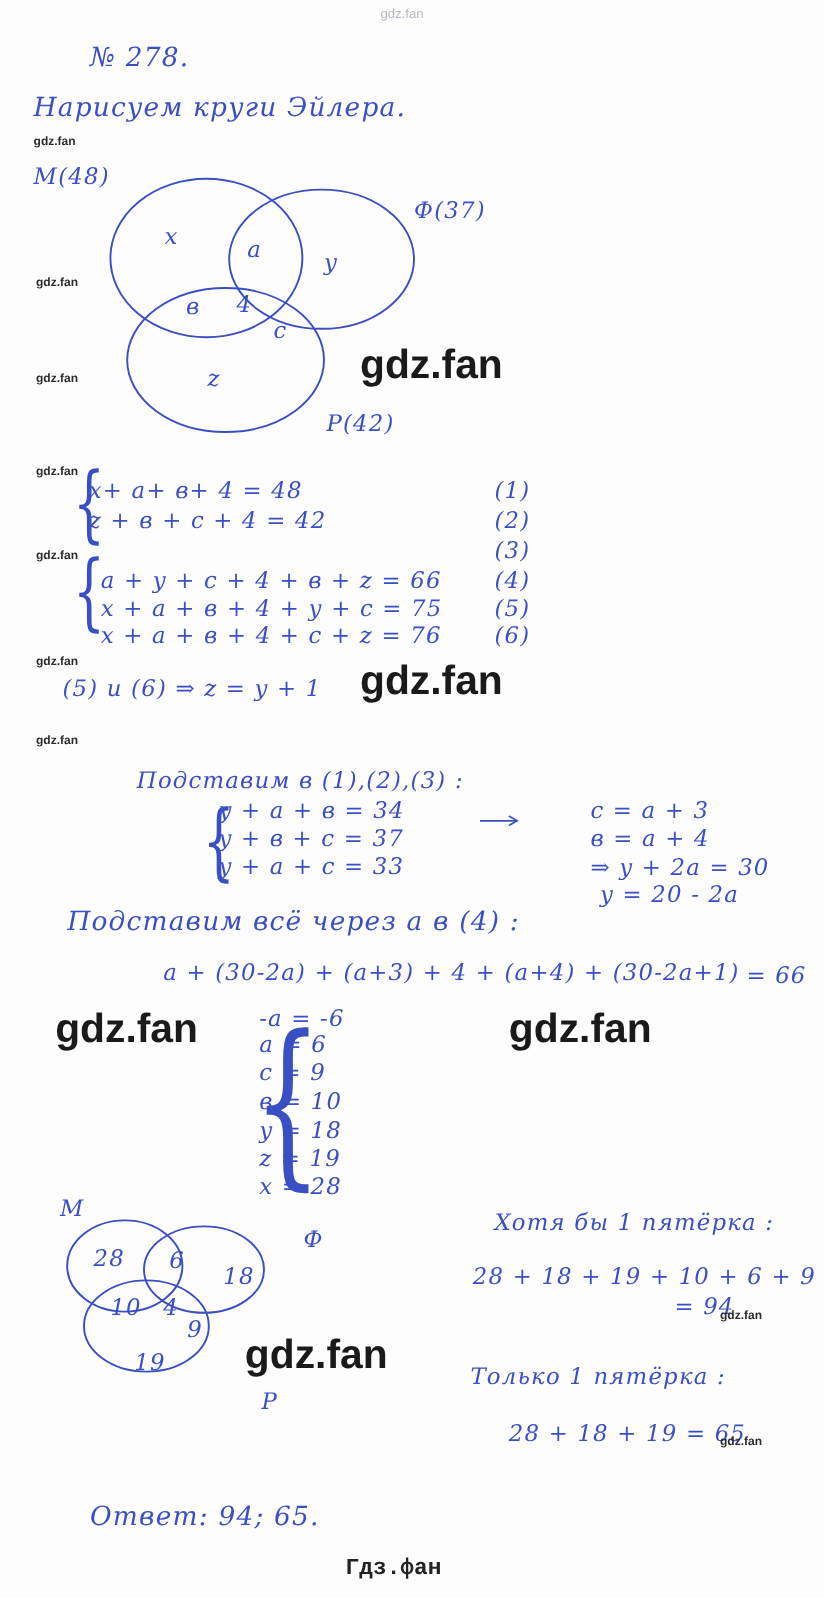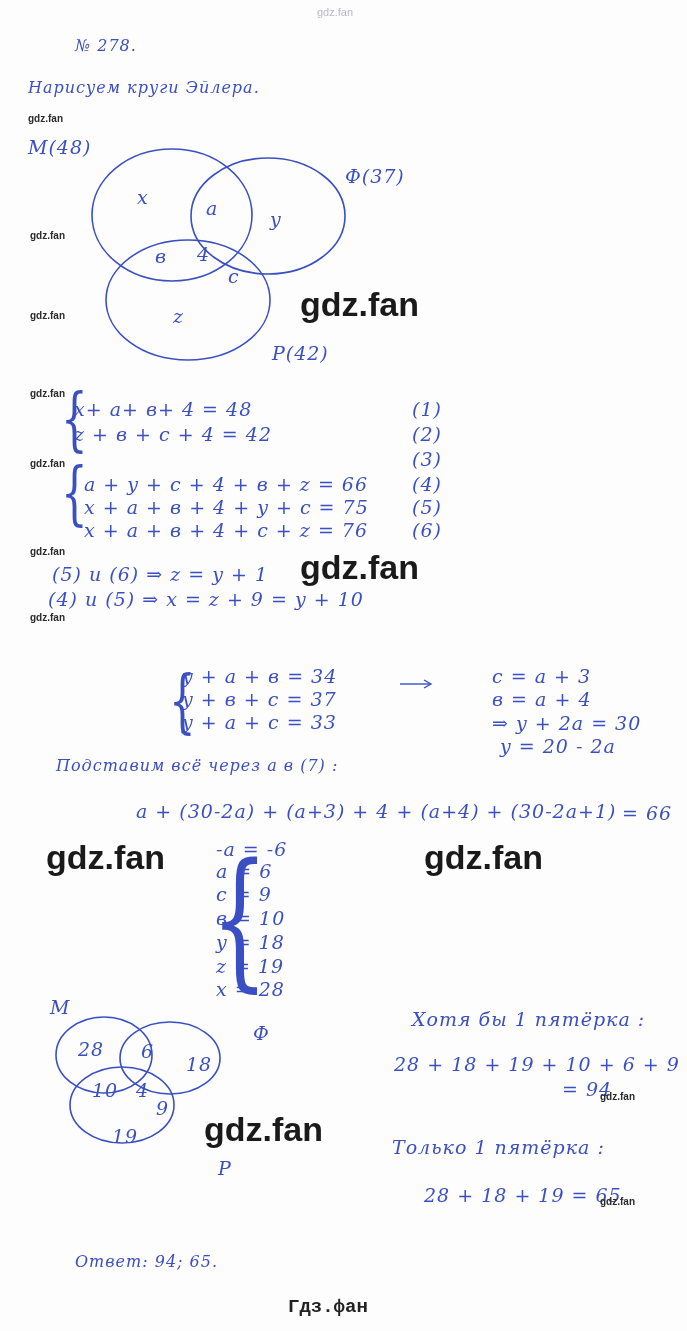--- a/index.html
+++ b/index.html
@@ -23,21 +23,21 @@
   }
   
   .hw {
     position: absolute;
     color: #3b4fc4;
     font-family: "DejaVu Serif", serif;
     font-style: italic;
     white-space: nowrap;
     letter-spacing: 1px;
   }
-  .hw.big { font-size: 16px; text-align: right; }
+  .hw.big { font-size: 22px; text-align: right; }
   .hw.med { font-size: 19px; }
   
   .wm-big {
     position: absolute;
     color: #1a1a1a;
     font-family: "Liberation Sans", sans-serif;
     font-weight: bold;
     font-size: 34px;
     letter-spacing: 0px;
   }
@@ -127,33 +127,33 @@
   <div class="hw med" style="left:84px; top:473px;">a + y + c + 4 + в + z = 66</div>
   <div class="hw med" style="left:412px; top:473px;">(4)</div>
 
   <div class="hw med" style="left:84px; top:496px;">x + a + в + 4 + y + c = 75</div>
   <div class="hw med" style="left:412px; top:496px;">(5)</div>
 
   <div class="hw med" style="left:84px; top:519px;">x + a + в + 4 + c + z = 76</div>
   <div class="hw med" style="left:412px; top:519px;">(6)</div>
 
   <div class="hw med" style="left:52px; top:563px;">(5) и (6) ⇒   z = y + 1</div>
-  <div class="hw med" style="left:48px; top:588px;">(4) и (5) ⇒   x = z + 9 = y + 10</div>
-
+
+  <div class="hw med" style="left:114px; top:640px;">Подставим  в  (1),(2),(3) :</div>
   <div class="brace" style="left:160px; top:660px;">{</div>
   <div class="hw med" style="left:182px; top:665px;">y + a + в = 34</div>
   <div class="hw med" style="left:182px; top:688px;">y + в + c = 37</div>
   <div class="hw med" style="left:182px; top:711px;">y + a + c = 33</div>
 
   <div class="hw med" style="left:492px; top:665px;">c = a + 3</div>
   <div class="hw med" style="left:492px; top:688px;">в = a + 4</div>
   <div class="hw med" style="left:492px; top:712px;">⇒ y + 2a = 30</div>
   <div class="hw med" style="left:500px; top:735px;">y = 20 - 2a</div>
 
-  <div class="hw big" style="left:56px; top:756px;">Подставим  всё через  a   в  (7) :</div>
+  <div class="hw big" style="left:56px; top:756px;">Подставим  всё через  a   в  (4) :</div>
   <div class="hw med" style="left:136px; top:800px;">a + (30-2a) + (a+3) + 4 + (a+4) + (30-2a+1)</div>
   <div class="hw med" style="left:622px; top:802px;">= 66</div>
 
   <div class="brace" style="left:192px; top:832px; font-size:150px;">{</div>
   <div class="hw med" style="left:216px; top:838px;">-a = -6</div>
   <div class="hw med" style="left:216px; top:860px;">a = 6</div>
   <div class="hw med" style="left:216px; top:883px;">c = 9</div>
   <div class="hw med" style="left:216px; top:907px;">в = 10</div>
   <div class="hw med" style="left:216px; top:931px;">y = 18</div>
   <div class="hw med" style="left:216px; top:955px;">z = 19</div>

